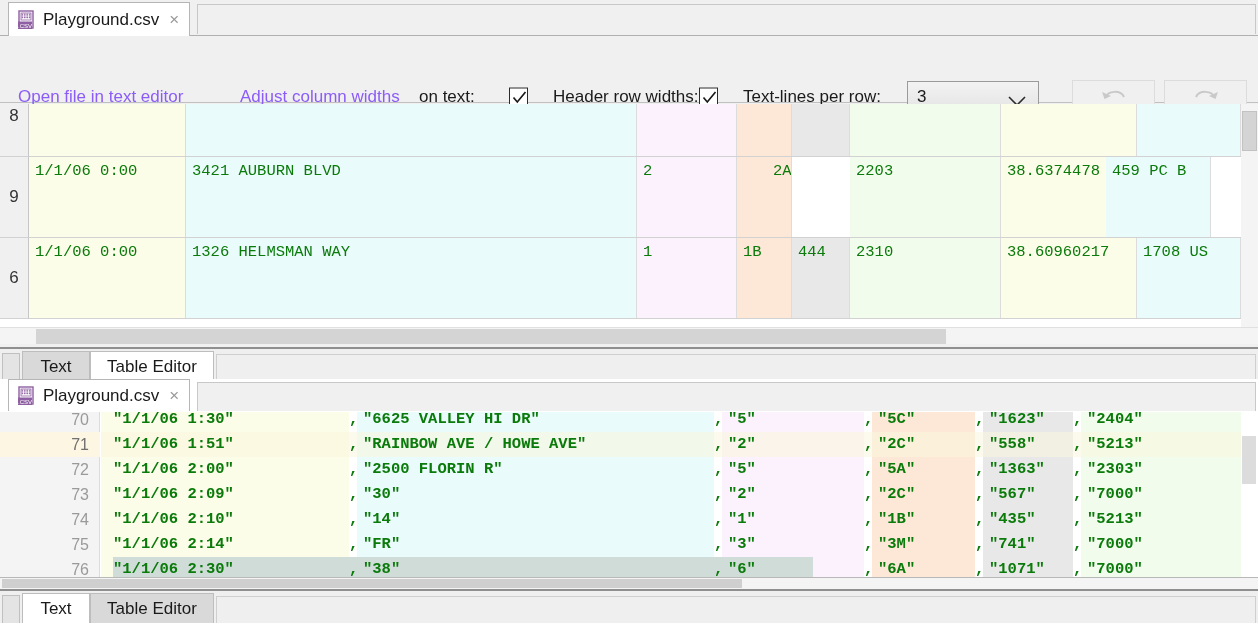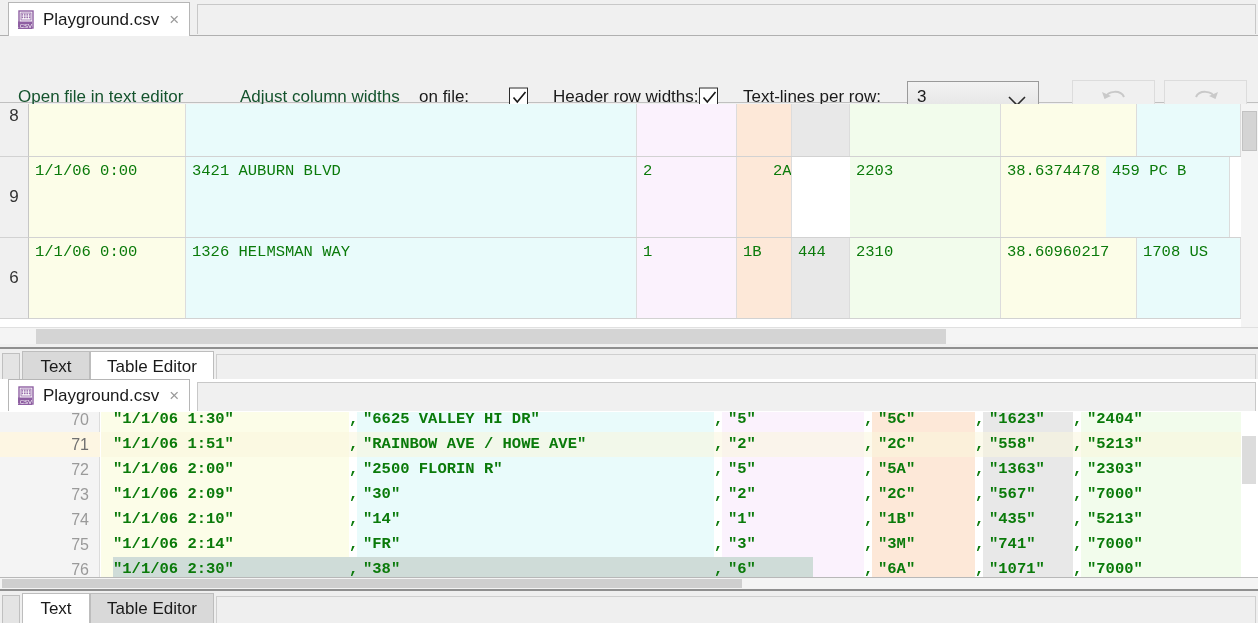--- a/index.html
+++ b/index.html
@@ -40,21 +40,21 @@
   .csvicon svg { display:block; }
 
   
   .toolbar {
     position:absolute; left:0; top:37px; width:1258px; height:66px;
     background:#f0f0f0;
     border-bottom:1px solid #c0c0c0;
   }
   .tb-link {
     position:absolute; top:60px; transform:translateY(-50%);
-    color:#14532d; font-size:17px; white-space:nowrap;
+    color:#8b5cf6; font-size:17px; white-space:nowrap;
   }
   .tb-text {
     position:absolute; top:60px; transform:translateY(-50%);
     color:#1a1a1a; font-size:17px; white-space:nowrap;
   }
   .chk {
     position:absolute; top:60px; transform:translateY(-50%);
     width:19px; height:19px; background:#fff;
     border:1px solid #2b2b2b;
   }
@@ -244,21 +244,21 @@
         </svg>
       </span>
       <span class="doctab-label">Playground.csv</span>
       <span class="doctab-close">×</span>
     </div>
   </div>
 
   <div class="toolbar">
     <span class="tb-link" style="left:18px;">Open file in text editor</span>
     <span class="tb-link" style="left:240px;">Adjust column widths</span>
-    <span class="tb-text" style="left:419px;">on file:</span>
+    <span class="tb-text" style="left:419px;">on text:</span>
     <span class="chk" style="left:509px;">
       <svg width="17" height="18" viewBox="0 0 17 18">
           <path d="M2.5 9 L6.3 13.5 L14.5 3.5" stroke="#1a1a1a" stroke-width="1.7" fill="none"></path>
         </svg>
     </span>
     <span class="tb-text" style="left:553px;">Header row widths:</span>
     <span class="chk" style="left:699px;">
       <svg width="17" height="18" viewBox="0 0 17 18">
           <path d="M2.5 9 L6.3 13.5 L14.5 3.5" stroke="#1a1a1a" stroke-width="1.7" fill="none"></path>
         </svg>
@@ -315,21 +315,21 @@
           <div class="cell" style="left: 1108px; width: 104px; background: rgb(233, 251, 251);"></div>
         </div>
         <div class="rowhdr" style="top: 27px; height: 81px;">9</div>
         <div class="trow" style="top: 27px; height: 81px;">
           <div class="cell" style="left: 0px; width: 157px; background: rgb(252, 253, 232);">1/1/06 0:00</div>
           <div class="cell" style="left: 157px; width: 451px; background: rgb(233, 251, 251);">3421 AUBURN BLVD</div>
           <div class="cell" style="left: 608px; width: 100px; background: rgb(251, 242, 253);">2</div>
           <div class="cell" style="left: 708px; width: 55px; background: rgb(253, 232, 216); padding-left: 36px;">2A</div>
           <div class="cell" style="left: 821px; width: 151px; background: rgb(242, 252, 236);">2203</div>
           <div class="cell" style="left: 972px; width: 136px; background: rgb(252, 253, 232);">38.6374478</div>
-          <div class="cell" style="left: 1077px; width: 124px; background: rgb(233, 251, 251);">459 PC   B</div>
+          <div class="cell" style="left: 1077px; width: 105px; background: rgb(233, 251, 251);">459 PC   B</div>
         </div>
         <div class="rowhdr" style="top: 108px; height: 81px;">6</div>
         <div class="trow" style="top: 108px; height: 81px;">
           <div class="cell" style="left: 0px; width: 157px; background: rgb(252, 253, 232);">1/1/06 0:00</div>
           <div class="cell" style="left: 157px; width: 451px; background: rgb(233, 251, 251);">1326 HELMSMAN WAY</div>
           <div class="cell" style="left: 608px; width: 100px; background: rgb(251, 242, 253);">1</div>
           <div class="cell" style="left: 708px; width: 55px; background: rgb(253, 232, 216);">1B</div>
           <div class="cell" style="left: 763px; width: 58px; background: rgb(232, 232, 232);">444</div>
           <div class="cell" style="left: 821px; width: 151px; background: rgb(242, 252, 236);">2310</div>
           <div class="cell" style="left: 972px; width: 136px; background: rgb(252, 253, 232);">38.60960217</div>

